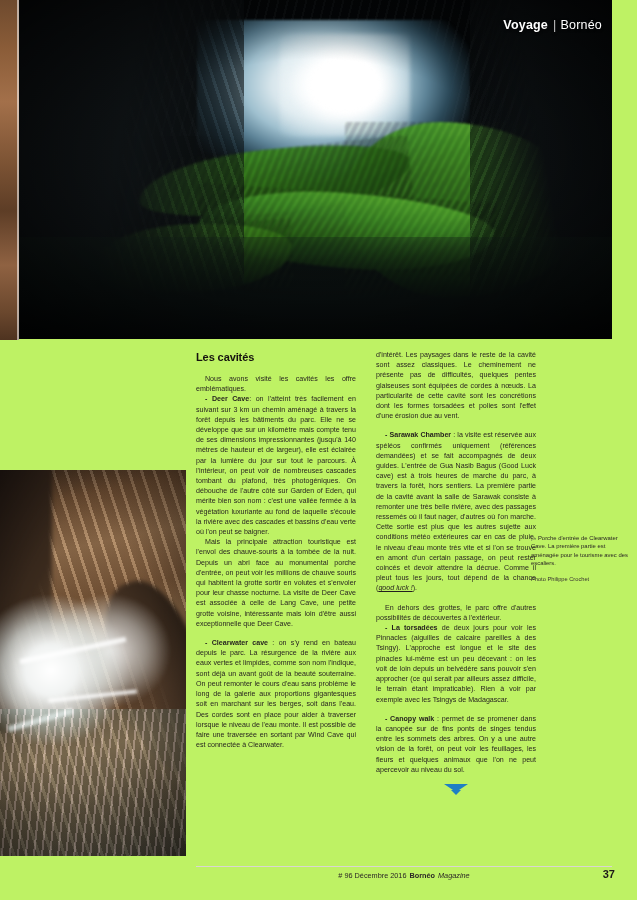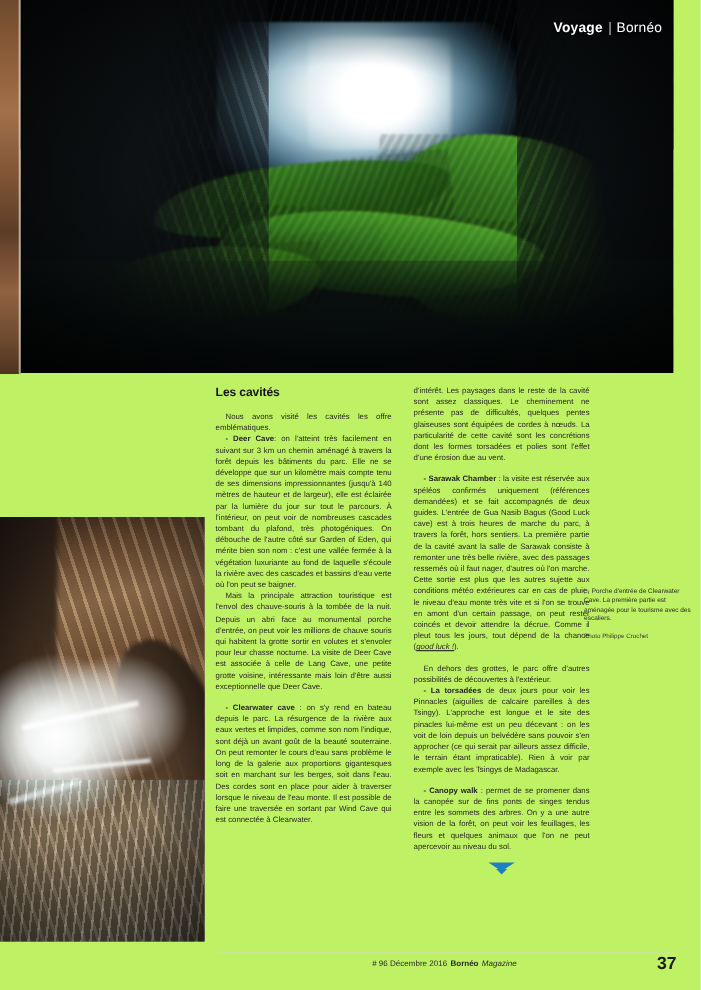--- a/index.html
+++ b/index.html
@@ -355,21 +355,21 @@
     justify-content: center;
     font-size: 7.3px;
     color: #2b2725;
   }
   .footer .f-issue { font-weight: 400; }
   .footer .f-brand { font-weight: 700; margin-left: 3px; }
   .footer .f-mag { font-style: italic; margin-left: 3px; }
   .pagenum {
     position: absolute;
     right: 22px; top: 868px;
-    font-size: 16px;
+    font-size: 11px;
     font-weight: 700;
     color: #1d1a18;
   }
 </style>
 </head>
 <body>
 
 <div class="page">
 
   <div class="facing-sliver"></div>

